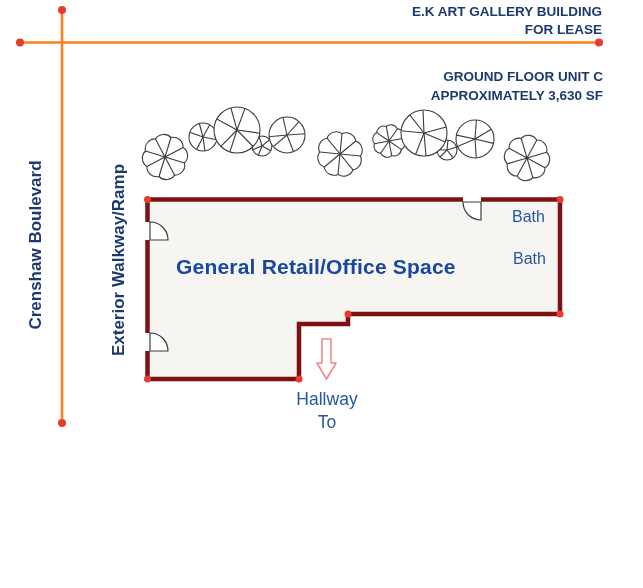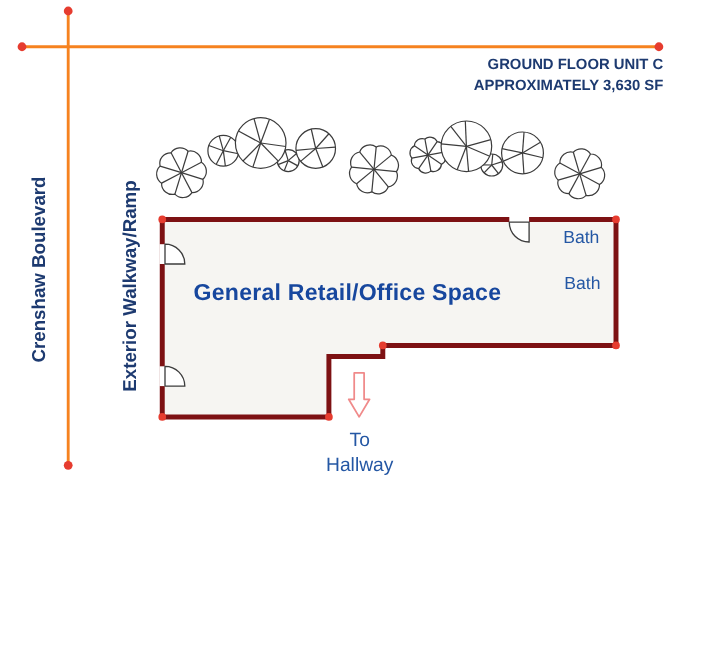--- a/index.html
+++ b/index.html
@@ -15,21 +15,21 @@
   .txt { position: absolute; white-space: nowrap; }
   .hdr-block {
     right: 41px; top: 3px;
     text-align: right;
     font-weight: bold;
     font-size: 13.5px;
     line-height: 18px;
     color: var(--header-navy);
   }
   .sub-block {
-    right: 40px; top: 49px;
+    right: 40px; top: 67px;
     text-align: right;
     font-weight: bold;
     font-size: 13.5px;
     line-height: 19px;
     color: var(--header-navy);
   }
   .vlabel {
     font-weight: bold;
     font-size: 17px;
     color: var(--header-navy);
@@ -206,30 +206,34 @@
         <circle cx="560" cy="314" r="3.5"></circle>
         <circle cx="348" cy="314" r="3.5"></circle>
         <circle cx="299" cy="379" r="3.5"></circle>
         <circle cx="147.5" cy="379" r="3.5"></circle>
       </g>
     </g>
 
     <path d="M322 339 L331 339 L331 363 L336 363 L326.5 379 L317 363 L322 363 Z" style="stroke: var(--arrow-pink);" stroke-width="1.6" fill="#ffffff" stroke-linejoin="round"></path>
   </svg>
 
+  <div class="txt hdr-block">
+    <div>E.K ART GALLERY BUILDING</div>
+    <div>FOR LEASE</div>
+  </div>
   <div class="txt sub-block">
     <div>GROUND FLOOR UNIT C</div>
     <div>APPROXIMATELY 3,630 SF</div>
   </div>
 
   <div class="txt vlabel" style="left:-64px; top:235px; width:200px;">Crenshaw Boulevard</div>
   <div class="txt vlabel" style="left:14px; top:250px; width:210px;">Exterior Walkway/Ramp</div>
 
   <div class="txt space-label">General Retail/Office Space</div>
   <div class="txt bath-label" style="left:512px; top:208px;">Bath</div>
   <div class="txt bath-label" style="left:513px; top:250px;">Bath</div>
 
   <div class="txt hall-label">
+    <div>Hallway</div>
     <div>To</div>
-    <div>Hallway</div>
   </div>
 
 </div>
 
 </body></html>

